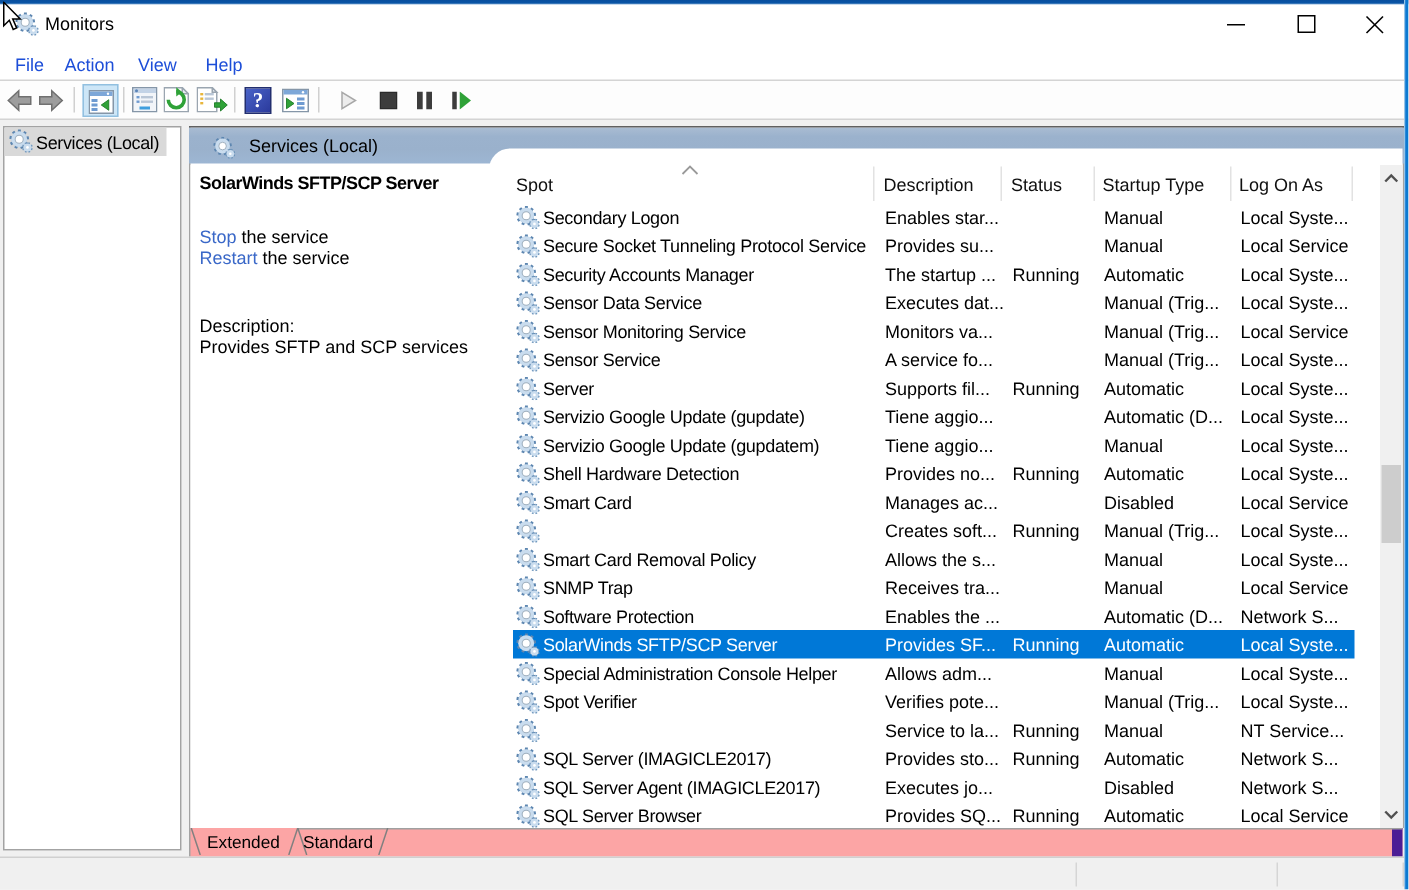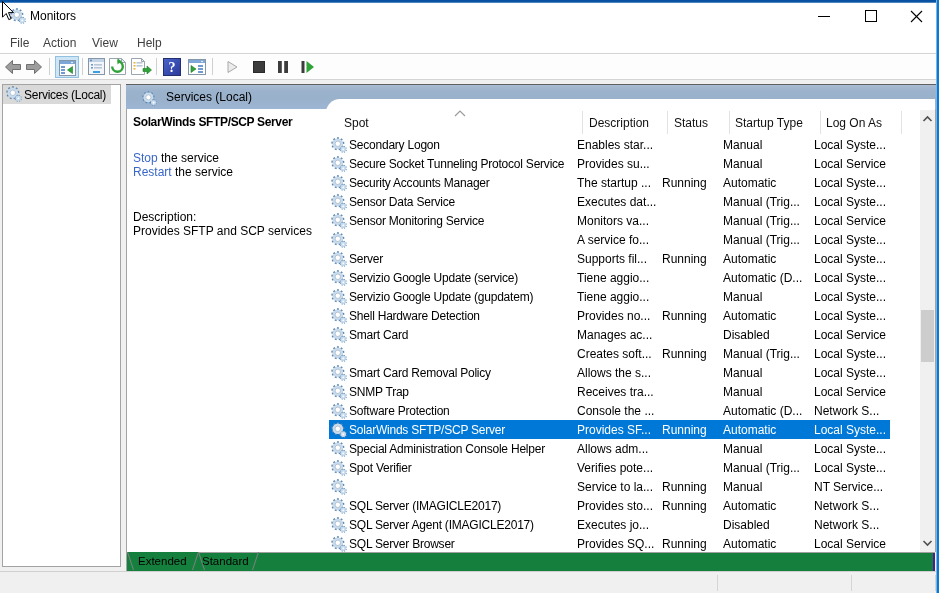--- a/index.html
+++ b/index.html
@@ -1,20 +1,20 @@
 <!DOCTYPE html>
 <html><head><meta charset="utf-8"><style>
 *{margin:0;padding:0;box-sizing:border-box}
 html,body{width:939px;height:593px;overflow:hidden;font-family:"Liberation Sans",sans-serif;background:#f0f0f0;position:relative}
 .abs{position:absolute}
 #titlebar{left:0;top:0;width:939px;height:32px;background:#fff}
 #topborder{left:0;top:0;width:939px;height:3px;background:linear-gradient(#084f9e 0,#0a55a6 67%,#90b5da);z-index:50}
 #rightborder{left:936px;top:0;width:3px;height:593px;background:linear-gradient(90deg,#cfe0ee,#0c79d2 40%,#0c79d2);z-index:50}
 #title-text{left:30px;top:9px;font-size:12px;color:#000}
-#menubar{left:0;top:32px;width:939px;height:22px;background:#fff;font-size:12px;color:#404040}
+#menubar{left:0;top:32px;width:939px;height:22px;background:#fff;font-size:12px;color:#1d4ed8}
 #menubar span{position:absolute;top:4px}
 #toolbar{left:0;top:54px;width:939px;height:26px;background:#fdfdfd;border-bottom:1px solid #d4d4d4}
 #menubar{border-bottom:1px solid #d4d4d4}
 #gap{left:0;top:80px;width:939px;height:4px;background:#f0f0f0}
 #tree{left:2px;top:84px;width:119px;height:483px;background:#fff;border:1px solid #a3a3a3}
 #treesel{left:3px;top:85px;width:108px;height:19px;background:#d9d9d9}
 #treesel svg{position:absolute;left:3px;top:1px}
 #treesel span{position:absolute;left:21px;top:3px;font-size:12px;letter-spacing:-0.25px;white-space:nowrap}
 #main{left:126px;top:84px;width:810px;height:468px;background:#fff;border-left:1px solid #a3a3a3;border-right:1px solid #a3a3a3}
 #band{left:126px;top:84px;width:810px;height:25px;border-top:1px solid #606060;background:linear-gradient(#a9bcd2 0,#9bb2cd 25%,#9ab1cc 60%,#9db6d3)}
@@ -25,33 +25,33 @@
 #desc .t{position:absolute;left:6px;top:5px;font-weight:bold;font-size:12px;white-space:nowrap;letter-spacing:-0.35px}
 #desc .l1{position:absolute;left:6px;top:41px}
 #desc .l2{position:absolute;left:6px;top:55px}
 #desc .d1{position:absolute;left:6px;top:100px}
 #desc .d2{position:absolute;left:6px;top:114px}
 a.lnk{color:#3a68c8;}
 #hdr{left:341px;top:110px;width:561px;height:24px;background:#fff;font-size:12px;color:#101010}
 #hdr span{position:absolute;top:6px}
 #hdr .v{position:absolute;top:1px;width:1px;height:23px;background:#e2e2e2}
 #sortglyph{left:452px;top:109px}
-#rows{left:329px;top:135px;width:579px;height:417px;overflow:hidden;font-size:12px;color:#000}
+#rows{left:342px;top:135px;width:579px;height:417px;overflow:hidden;font-size:12px;color:#000}
 .row{position:relative;width:561px;height:19px;white-space:nowrap}
 .row span{position:absolute;top:3px;overflow:hidden}
 .gi{left:2px;top:2px!important}
 .cn{left:20px;width:222px;letter-spacing:-0.22px}
 .cd{left:248px;width:80px}
 .cs{left:333px;width:50px}
 .ct{left:394px;width:83px}
 .cl{left:485px;width:74px}
 .row.sel{background:#0078d7;color:#fff}
 #vscroll{left:920px;top:110px;width:15px;height:442px;background:#f0f0f0}
 #vthumb{position:absolute;left:1px;top:200px;width:13px;height:52px;background:#cdcdcd}
-#tabbar{left:126px;top:552px;width:809px;height:34px;background:#15803d;border-left:1px solid #a3a3a3;border-right:2px solid #4c1d95}
+#tabbar{left:126px;top:552px;width:809px;height:34px;background:#fca5a5;border-left:1px solid #a3a3a3;border-right:7px solid #4c1d95}
 #statusbar{left:0;top:571px;width:937px;height:22px;background:#f0f0f0;border-top:1px solid #d0d0d0}
 .ssep{position:absolute;top:3px;width:1px;height:16px;background:#d5d5d5}
 .tsep{position:absolute;top:4px;width:1px;height:17px;background:#d0d0d0}
 .ticon{position:absolute;top:4px}
 </style></head>
 <body>
 <div class="abs" id="titlebar"></div>
 <div class="abs" id="topborder"></div>
 <div class="abs" id="rightborder"></div>
 <div class="abs" id="title-text">Monitors</div>
@@ -243,40 +243,41 @@
       <span class="cn">Sensor Monitoring Service</span>
       <span class="cd">Monitors va...</span>
       <span class="cs"></span>
       <span class="ct">Manual (Trig...</span>
       <span class="cl">Local Service</span>
     </div>
 <div class="row">
       <span class="gi"><svg width="16" height="16" viewBox="0 0 16 16">
           <use href="#gear"></use>
         </svg></span>
+      <span class="cn">Sensor Service</span>
       <span class="cd">A service fo...</span>
       <span class="cs"></span>
       <span class="ct">Manual (Trig...</span>
       <span class="cl">Local Syste...</span>
     </div>
 <div class="row">
       <span class="gi"><svg width="16" height="16" viewBox="0 0 16 16">
           <use href="#gear"></use>
         </svg></span>
       <span class="cn">Server</span>
       <span class="cd">Supports fil...</span>
       <span class="cs">Running</span>
       <span class="ct">Automatic</span>
       <span class="cl">Local Syste...</span>
     </div>
 <div class="row">
       <span class="gi"><svg width="16" height="16" viewBox="0 0 16 16">
           <use href="#gear"></use>
         </svg></span>
-      <span class="cn">Servizio Google Update (service)</span>
+      <span class="cn">Servizio Google Update (gupdate)</span>
       <span class="cd">Tiene aggio...</span>
       <span class="cs"></span>
       <span class="ct">Automatic (D...</span>
       <span class="cl">Local Syste...</span>
     </div>
 <div class="row">
       <span class="gi"><svg width="16" height="16" viewBox="0 0 16 16">
           <use href="#gear"></use>
         </svg></span>
       <span class="cn">Servizio Google Update (gupdatem)</span>
@@ -332,21 +333,21 @@
       <span class="cd">Receives tra...</span>
       <span class="cs"></span>
       <span class="ct">Manual</span>
       <span class="cl">Local Service</span>
     </div>
 <div class="row">
       <span class="gi"><svg width="16" height="16" viewBox="0 0 16 16">
           <use href="#gear"></use>
         </svg></span>
       <span class="cn">Software Protection</span>
-      <span class="cd">Console the ...</span>
+      <span class="cd">Enables the ...</span>
       <span class="cs"></span>
       <span class="ct">Automatic (D...</span>
       <span class="cl">Network S...</span>
     </div>
 <div class="row sel">
       <span class="gi"><svg width="16" height="16" viewBox="0 0 16 16">
           <use href="#gear"></use>
         </svg></span>
       <span class="cn">SolarWinds SFTP/SCP Server</span>
       <span class="cd">Provides SF...</span>

